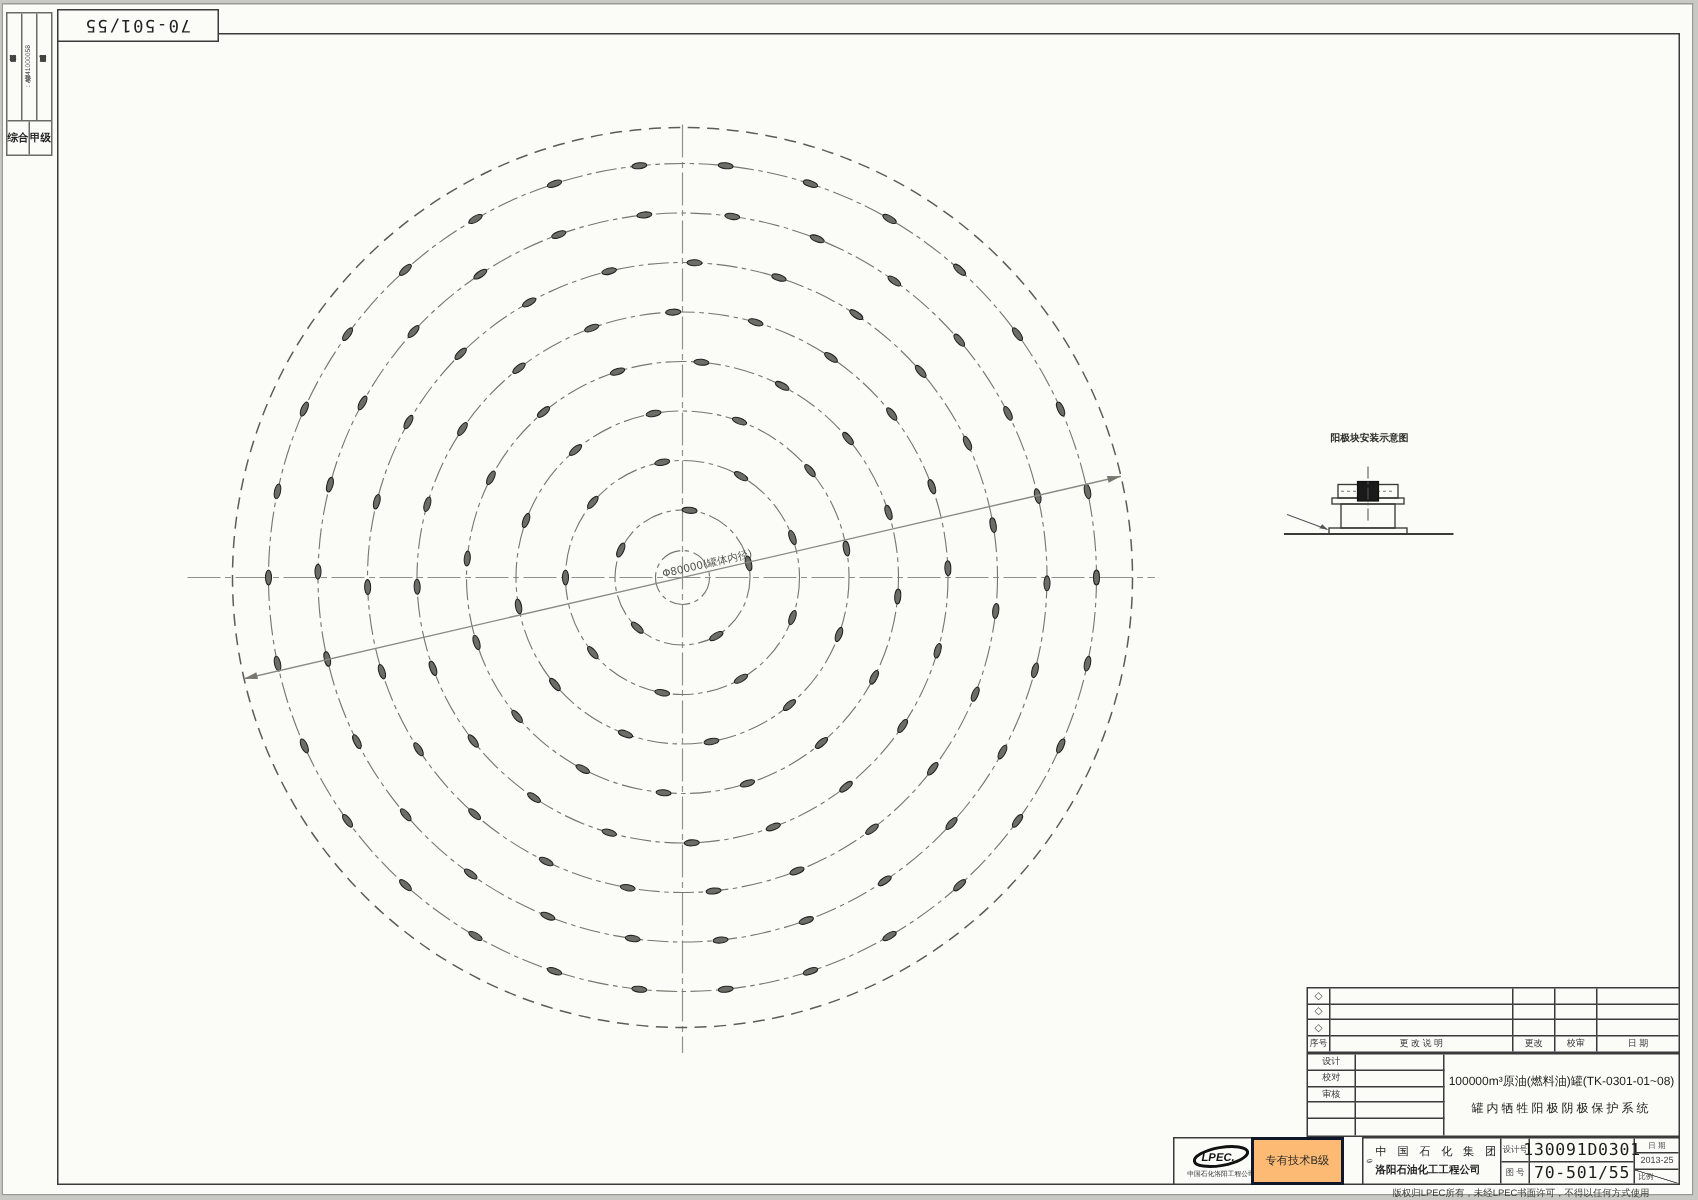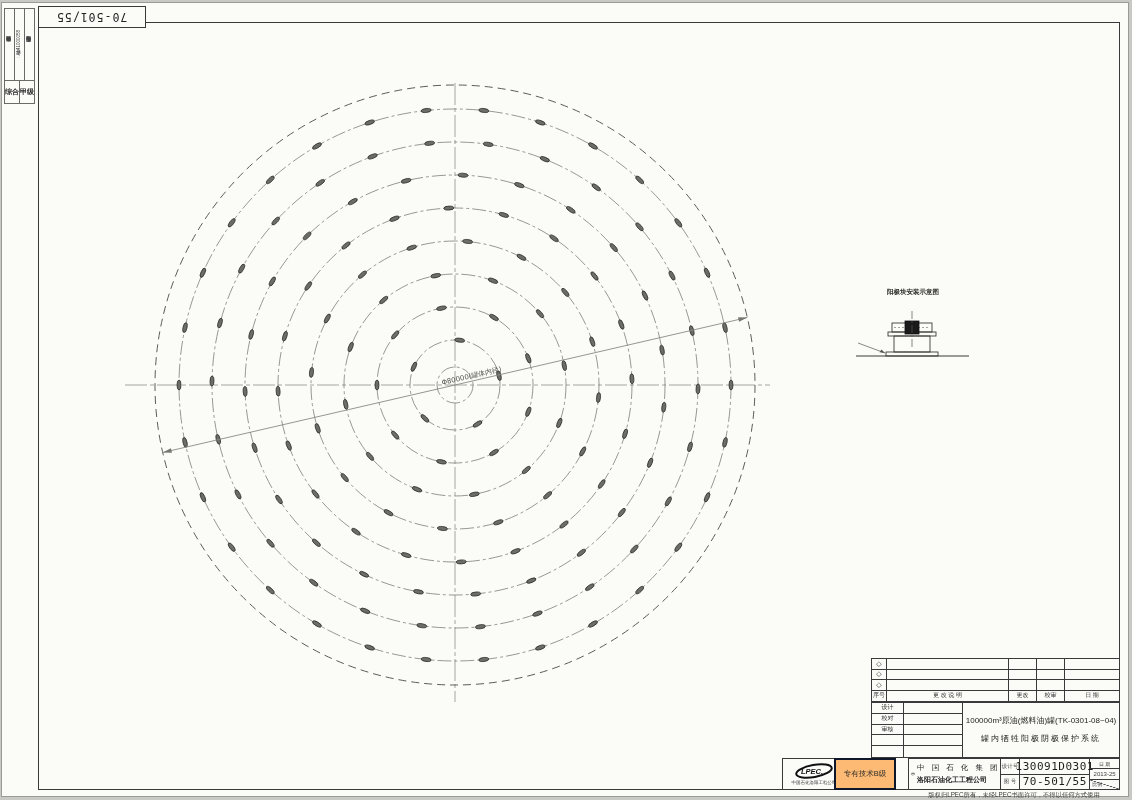--- a/index.html
+++ b/index.html
@@ -298,21 +298,21 @@
     <div class="tc nb">更  改  说  明</div>
     <div class="tc nb">更改</div>
     <div class="tc nb">校审</div>
     <div class="tc nr nb">日 期</div>
   </div>
 
   <div id="tb-mid" class="tbsec">
     <div class="tc">设计</div>
     <div class="tc"></div>
     <div id="tb-title-cell" class="tc nr" style="border-bottom:none">
-      <div class="pl1">100000m³原油(燃料油)罐(TK-0301-08~04)</div>
+      <div class="pl1">100000m³原油(燃料油)罐(TK-0301-01~08)</div>
       <div class="pl2">罐内牺牲阳极阴极保护系统</div>
     </div>
     <div class="tc">校对</div>
     <div class="tc"></div>
     <div class="tc">审核</div>
     <div class="tc"></div>
     <div class="tc"></div>
       <div class="tc"></div>
     <div class="tc nb"></div>
       <div class="tc nb"></div>

